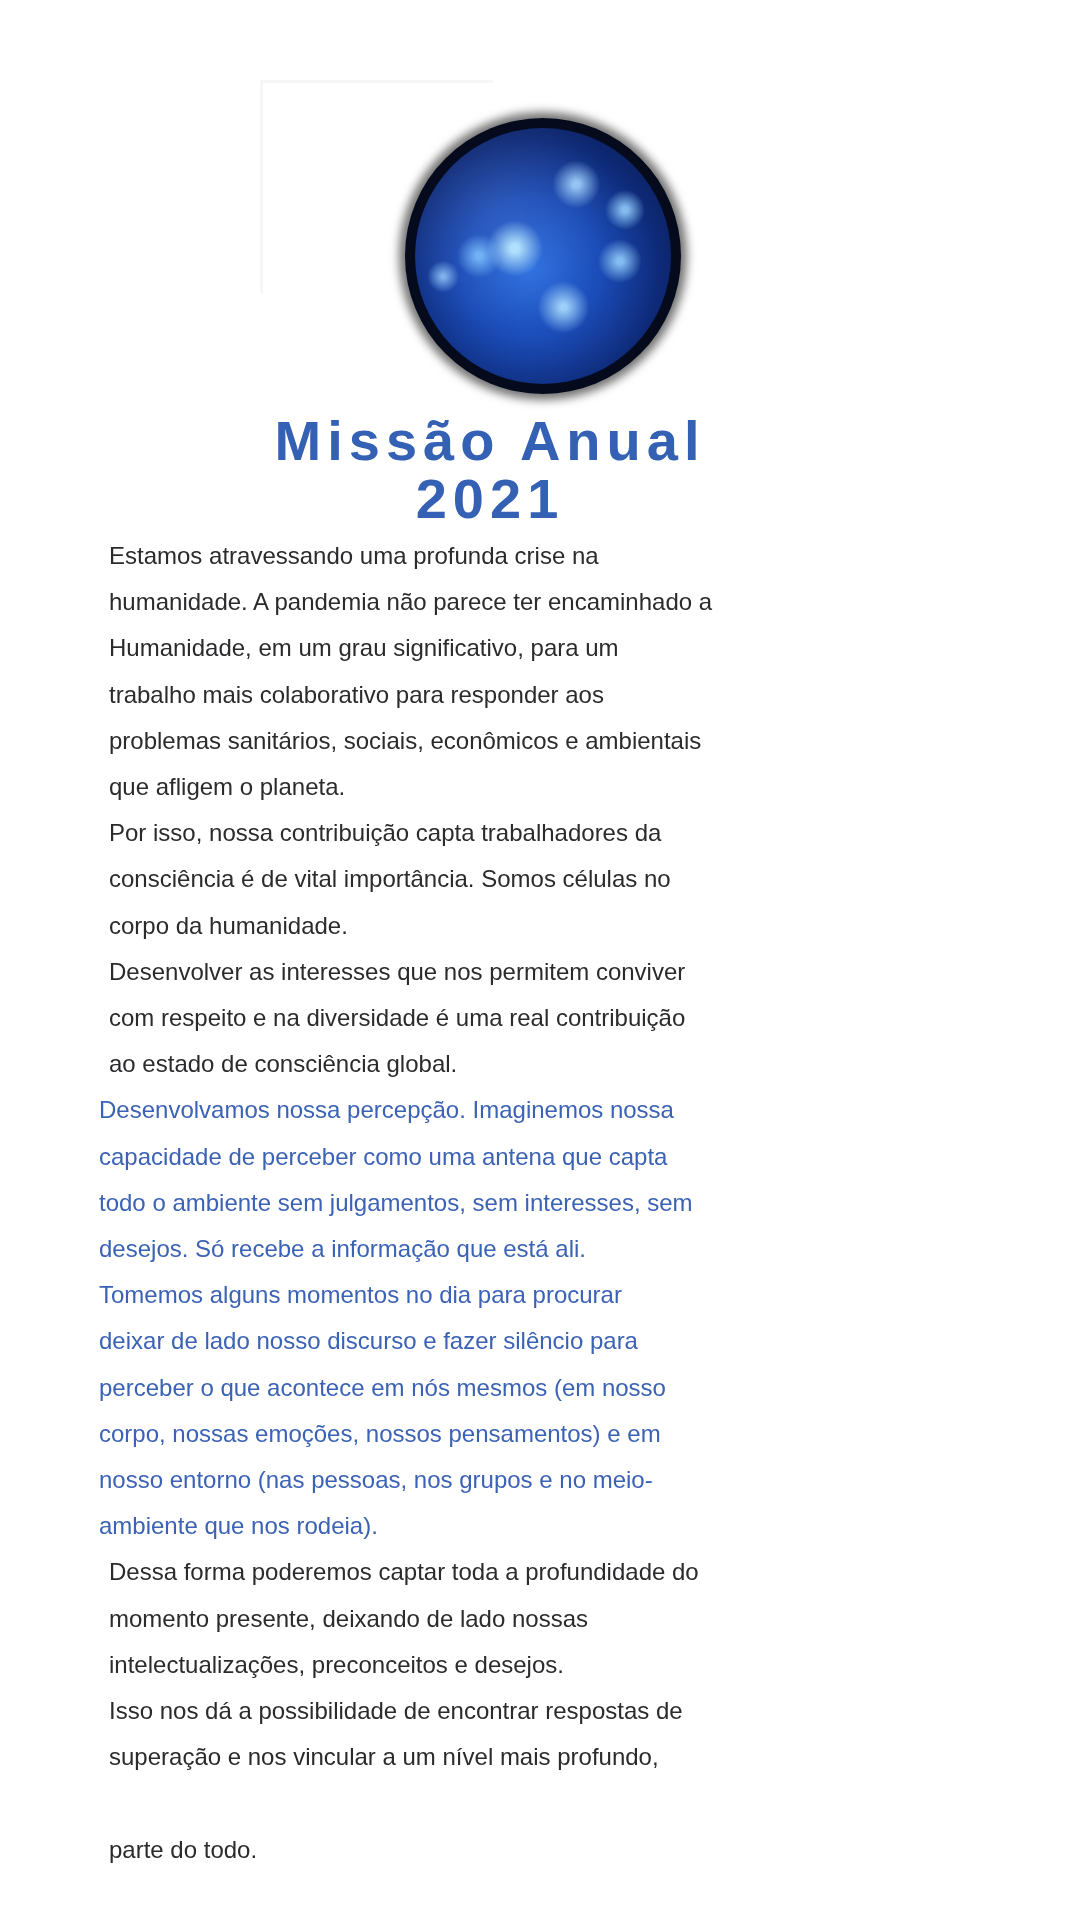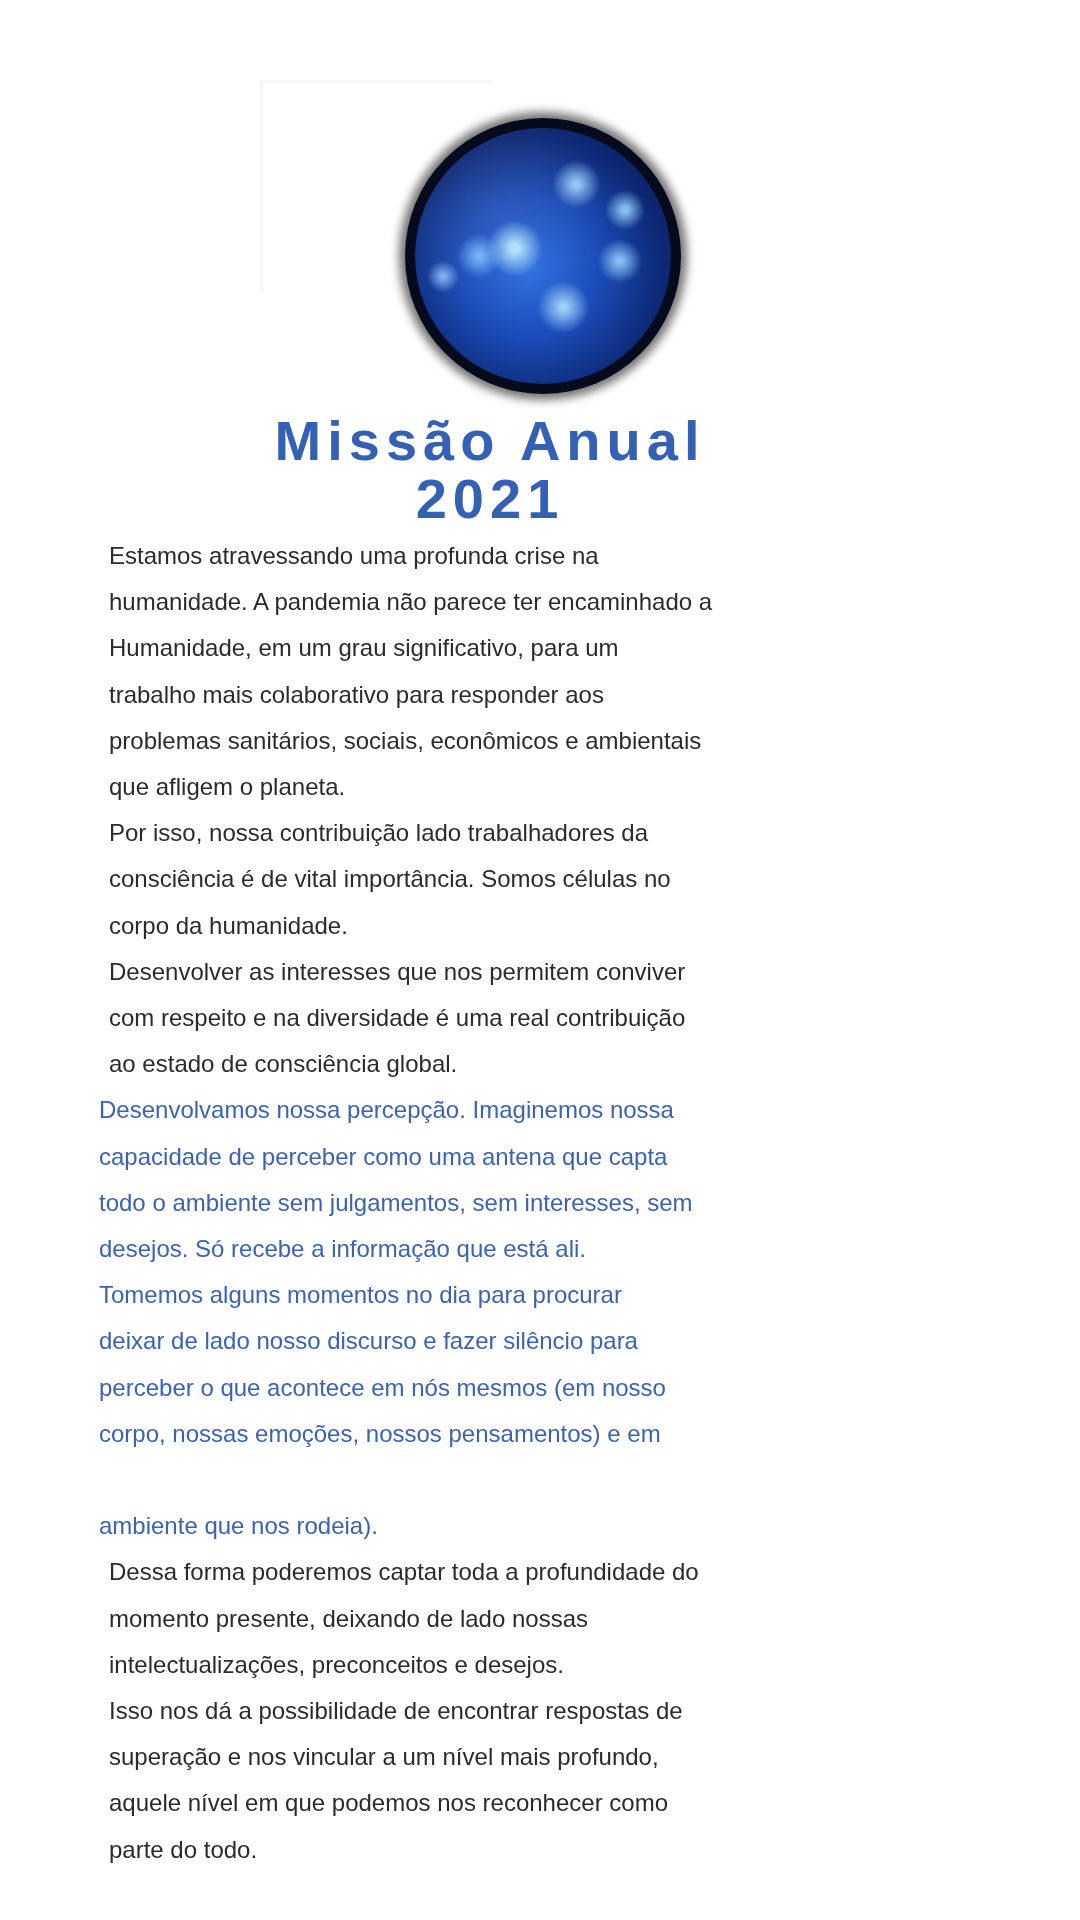--- a/index.html
+++ b/index.html
@@ -107,45 +107,45 @@
 <div class="content">
   <p>
     <span>Estamos atravessando uma profunda crise na</span><br>
     <span>humanidade. A pandemia não parece ter encaminhado a</span><br>
     <span>Humanidade, em um grau significativo, para um</span><br>
     <span>trabalho mais colaborativo para responder aos</span><br>
     <span>problemas sanitários, sociais, econômicos e ambientais</span><br>
     <span>que afligem o planeta.</span>
   </p>
   <p>
-    <span>Por isso, nossa contribuição lado trabalhadores da</span><br>
+    <span>Por isso, nossa contribuição capta trabalhadores da</span><br>
     <span>consciência é de vital importância. Somos células no</span><br>
     <span>corpo da humanidade.</span>
   </p>
   <p>
     <span>Desenvolver as interesses que nos permitem conviver</span><br>
     <span>com respeito e na diversidade é uma real contribuição</span><br>
     <span>ao estado de consciência global.</span>
   </p>
   <p class="highlight">
     <span>Desenvolvamos nossa percepção. Imaginemos nossa</span><br>
     <span>capacidade de perceber como uma antena que capta</span><br>
     <span>todo o ambiente sem julgamentos, sem interesses, sem</span><br>
     <span>desejos. Só recebe a informação que está ali.</span><br>
     <span>Tomemos alguns momentos no dia para procurar</span><br>
     <span>deixar de lado nosso discurso e fazer silêncio para</span><br>
     <span>perceber o que acontece em nós mesmos (em nosso</span><br>
     <span>corpo, nossas emoções, nossos pensamentos) e em</span><br>
-    <br>
+    <span>nosso entorno (nas pessoas, nos grupos e no meio-</span><br>
     <span>ambiente que nos rodeia).</span>
   </p>
   <p>
     <span>Dessa forma poderemos captar toda a profundidade do</span><br>
     <span>momento presente, deixando de lado nossas</span><br>
     <span>intelectualizações, preconceitos e desejos.</span>
   </p>
   <p>
     <span>Isso nos dá a possibilidade de encontrar respostas de</span><br>
     <span>superação e nos vincular a um nível mais profundo,</span><br>
-    <span>aquele nível em que podemos nos reconhecer como</span><br>
+    <br>
     <span>parte do todo.</span>
   </p>
 </div>
 
 </body></html>

